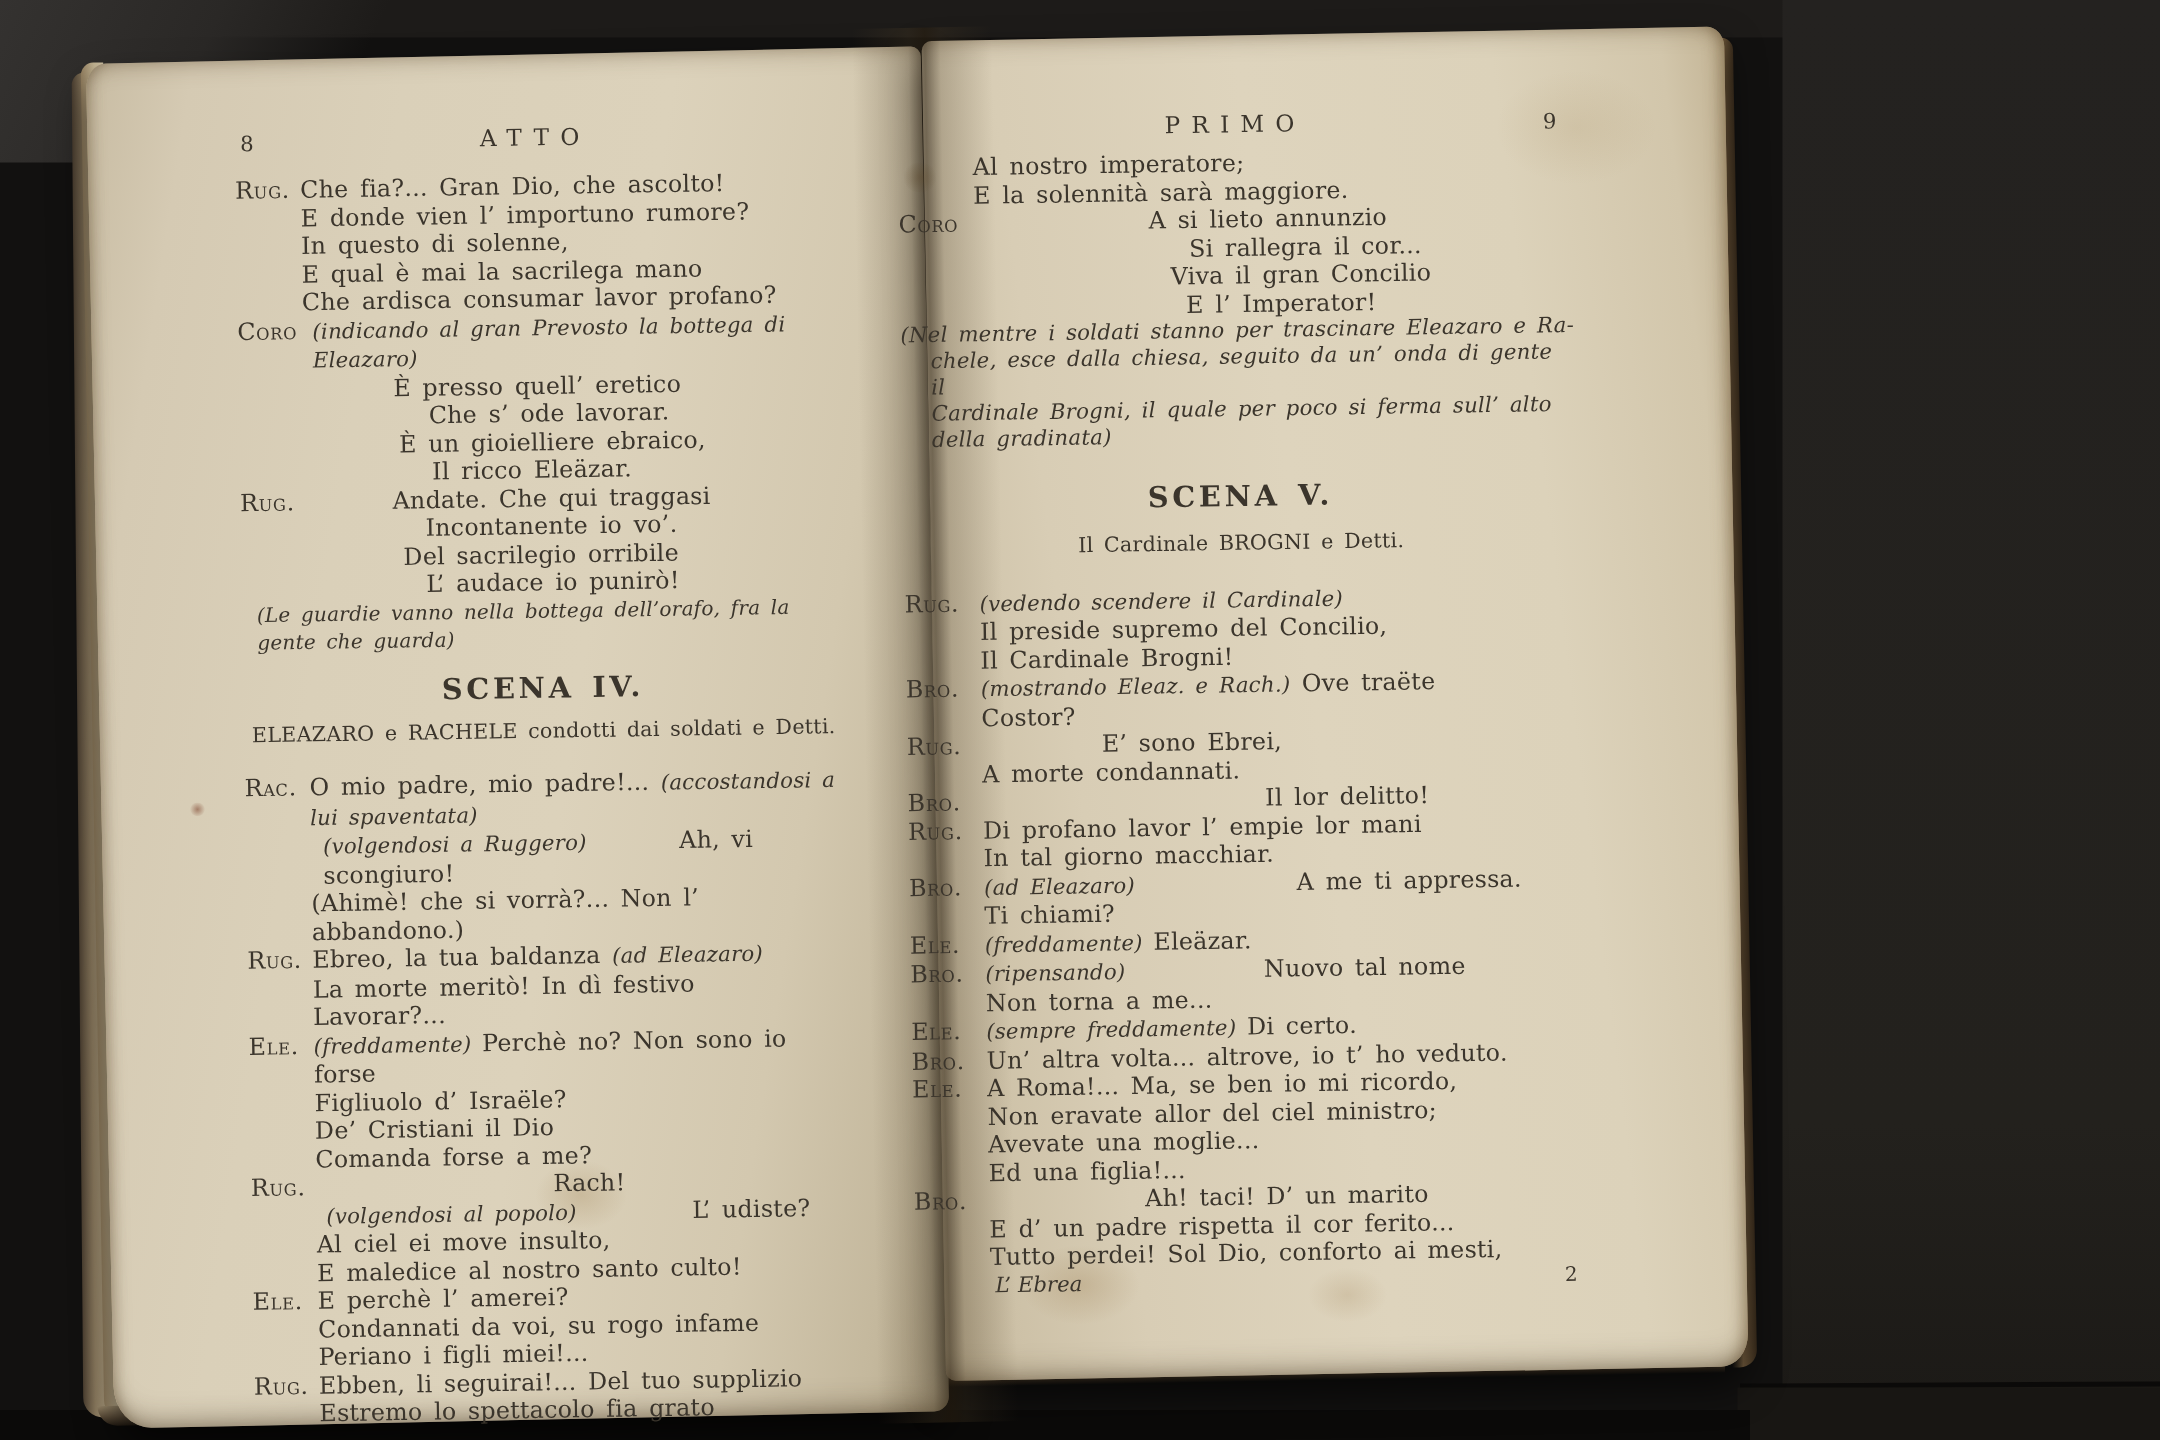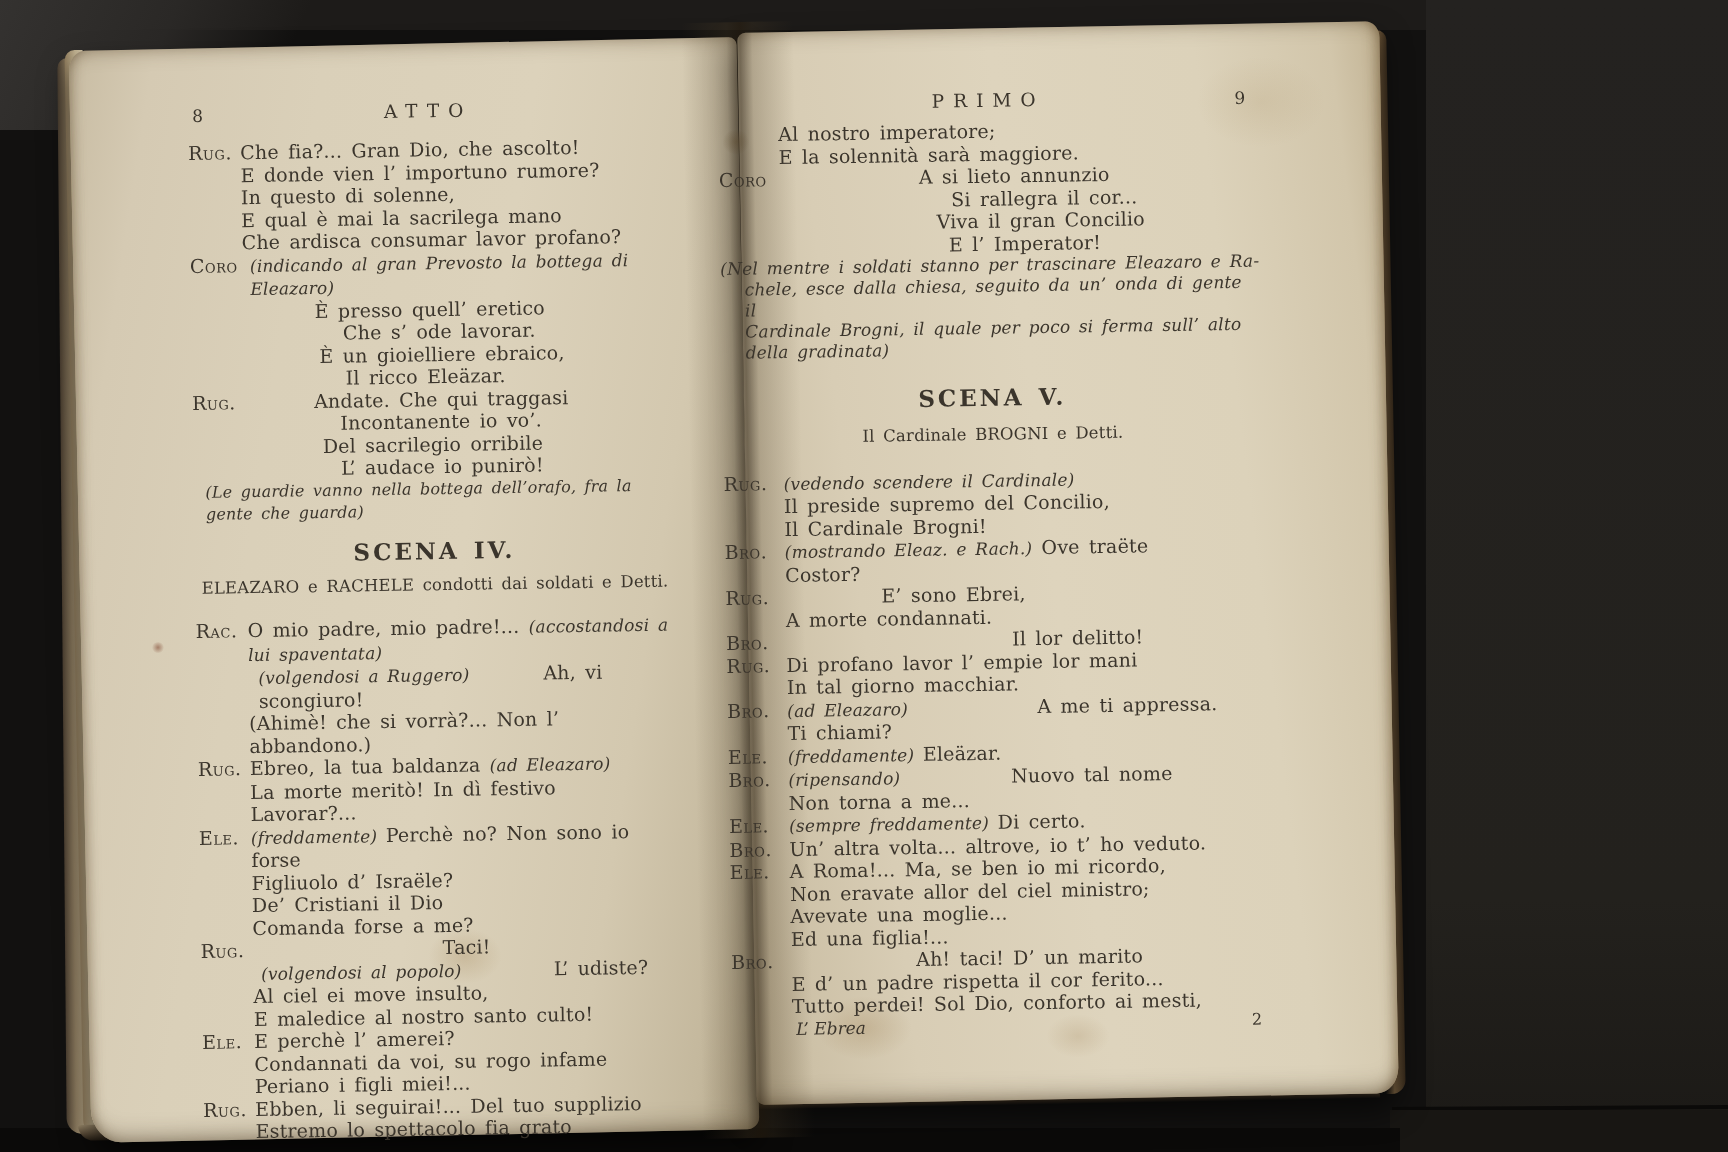--- a/index.html
+++ b/index.html
@@ -160,21 +160,21 @@
         <div class="line" style="padding-left: 52px;"><span class="speaker">Rac.</span><span>O mio padre, mio padre!... </span><span class="it">(accostandosi a lui spaventata)</span></div>
         <div class="line" style="padding-left: 62px;"><span class="it">(volgendosi a Ruggero)</span><span>        Ah, vi scongiuro!</span></div>
         <div class="line" style="padding-left: 52px;"><span>(Ahimè! che si vorrà?... Non l’ abbandono.)</span></div>
         <div class="line" style="padding-left: 52px;"><span class="speaker">Rug.</span><span>Ebreo, la tua baldanza </span><span class="it">(ad Eleazaro)</span></div>
         <div class="line" style="padding-left: 52px;"><span>La morte meritò! In dì festivo</span></div>
         <div class="line" style="padding-left: 52px;"><span>Lavorar?...</span></div>
         <div class="line" style="padding-left: 52px;"><span class="speaker">Ele.</span><span class="it">(freddamente) </span><span>Perchè no? Non sono io forse</span></div>
         <div class="line" style="padding-left: 52px;"><span>Figliuolo d’ Israële?</span></div>
         <div class="line" style="padding-left: 52px;"><span>De’ Cristiani il Dio</span></div>
         <div class="line" style="padding-left: 52px;"><span>Comanda forse a me?</span></div>
-        <div class="line" style="padding-left: 242px;"><span class="speaker">Rug.</span><span>Taci!</span></div>
+        <div class="line" style="padding-left: 242px;"><span class="speaker">Rug.</span><span>Rach!</span></div>
         <div class="line" style="padding-left: 60px;"><span class="it">(volgendosi al popolo)</span><span>          L’ udiste?</span></div>
         <div class="line" style="padding-left: 52px;"><span>Al ciel ei move insulto,</span></div>
         <div class="line" style="padding-left: 52px;"><span>E maledice al nostro santo culto!</span></div>
         <div class="line" style="padding-left: 52px;"><span class="speaker">Ele.</span><span>E perchè l’ amerei?</span></div>
         <div class="line" style="padding-left: 52px;"><span>Condannati da voi, su rogo infame</span></div>
         <div class="line" style="padding-left: 52px;"><span>Periano i figli miei!...</span></div>
         <div class="line" style="padding-left: 52px;"><span class="speaker">Rug.</span><span>Ebben, li seguirai!... Del tuo supplizio</span></div>
         <div class="line" style="padding-left: 52px;"><span>Estremo lo spettacolo fia grato</span></div>
       </div>
   </div>

